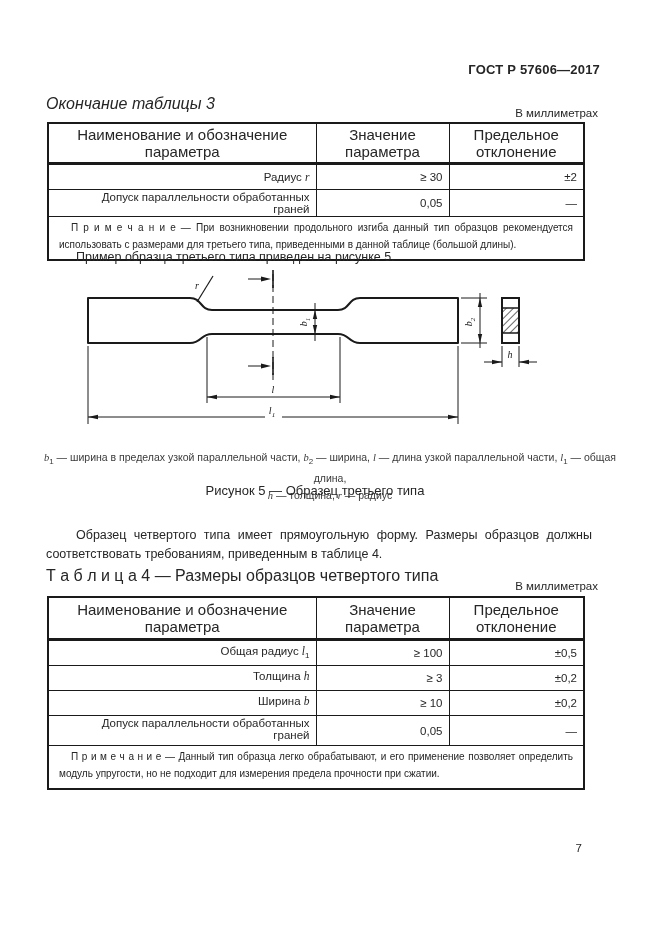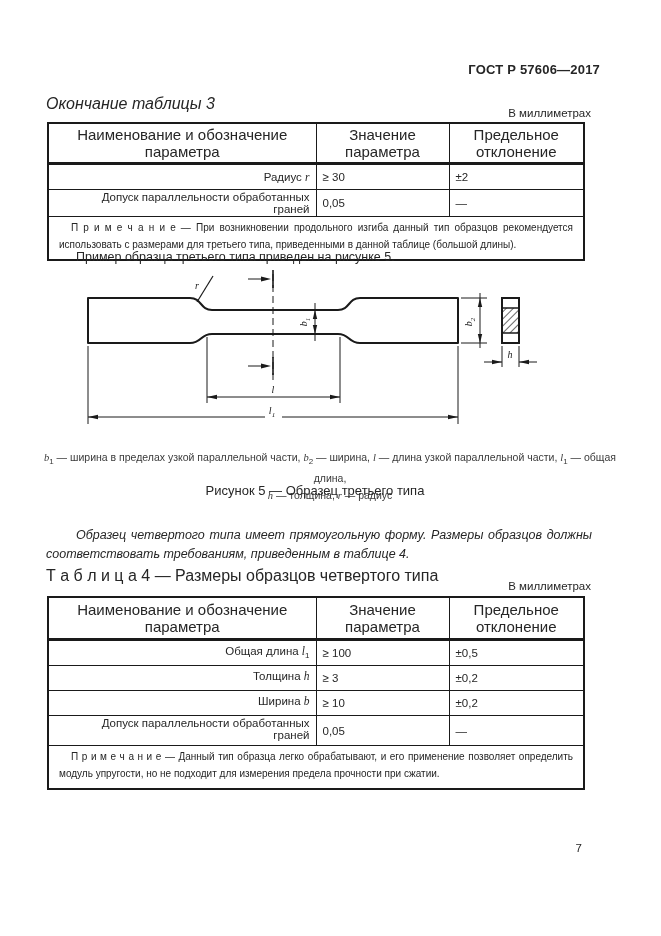--- a/index.html
+++ b/index.html
@@ -5,42 +5,42 @@
   html,body{margin:0;padding:0;background:#e8e8e8;}
   .page{
     position:relative; width:661px; height:936px; background:#ffffff;
     font-family:"Liberation Sans",sans-serif; color:#262626; overflow:hidden;
     margin:0 auto;
   }
   .abs{position:absolute;}
   .gost-header{top:62px; left:240px; width:360px; text-align:right;
     font-weight:bold; font-size:13px; letter-spacing:.2px;}
   .t3-cont{top:95px; left:46px; font-style:italic; font-size:16px;}
-  .units{left:55px; width:536px; text-align:right; font-size:11.5px;}
+  .units{left:62px; width:536px; text-align:right; font-size:11.5px;}
   .units1{top:107px;} .units2{top:580px;}
   .tblwrap3{top:122px; left:47px;}
   .tblwrap4{top:596px; left:47px;}
   table{border-collapse:collapse; table-layout:fixed; width:536px;
     border:2px solid #1a1a1a;}
   col.c1{width:268px;} col.c2{width:133px;} col.c3{width:135px;}
   th{font-weight:normal; font-size:15px; border:1px solid #1a1a1a;
      border-bottom:3px solid #1a1a1a; text-align:center; padding:2px 6px;}
   th.wrap2{white-space:pre-line;}
   td{border:1px solid #1a1a1a; font-size:11.5px; height:22px; padding:1px 6px;}
   .t3 th{height:26px;} .t4 th{height:36px;}
   td.name{text-align:right; padding-left:20px;}
-  td.ctr{text-align:left;}
+  td.ctr{text-align:right;}
   td.notecell{font-size:10px; line-height:16.5px; text-align:justify;
     padding:3px 10px 6px 10px; height:auto;}
   .note-indent{display:block; text-indent:12px;}
   .var{font-family:"Liberation Serif",serif; font-style:italic;}
   sub{font-size:8px;}
   .para{font-size:12.5px; line-height:19px; text-indent:30px; text-align:justify;}
   .para1{top:248px; left:46px; width:545px;}
-  .para2{top:526px; left:46px; width:546px;font-style:italic;}
+  .para2{top:526px; left:46px; width:546px;}
   .t4-label{top:567px; left:46px; font-size:16px;}
   .figwrap{top:266px; left:60px; width:490px; height:168px;}
   .fig-caption{top:449px; left:30px; width:600px; text-align:center;
     font-size:10.5px; line-height:17px; color:#3a3a3a;}
   .fig-title{top:483px; left:47px; width:536px; text-align:center; font-size:13px;}
   .page-num{top:842px; left:520px; width:62px; text-align:right; font-size:11.5px;}
   svg text{fill:#1a1a1a;}
   .svglbl{font-family:"Liberation Serif",serif; font-style:italic; font-size:10px;}
 </style>
 </head>
@@ -189,21 +189,21 @@
         </colgroup>
       <tbody>
           <tr>
         <th>Наименование и обозначение параметра</th>
         <th class="wrap2">Значение
 параметра</th>
         <th class="wrap2">Предельное
 отклонение</th>
       </tr>
       <tr>
-        <td class="name"><span>Общая длина </span><span class="var">l</span><sub>1</sub></td>
+        <td class="name"><span>Общая радиус </span><span class="var">l</span><sub>1</sub></td>
         <td class="ctr">≥ 100</td>
         <td class="ctr">±0,5</td>
       </tr>
       <tr>
         <td class="name"><span>Толщина </span><span class="var">h</span><sub></sub></td>
         <td class="ctr">≥ 3</td>
         <td class="ctr">±0,2</td>
       </tr>
       <tr>
         <td class="name"><span>Ширина </span><span class="var">b</span><sub></sub></td>

